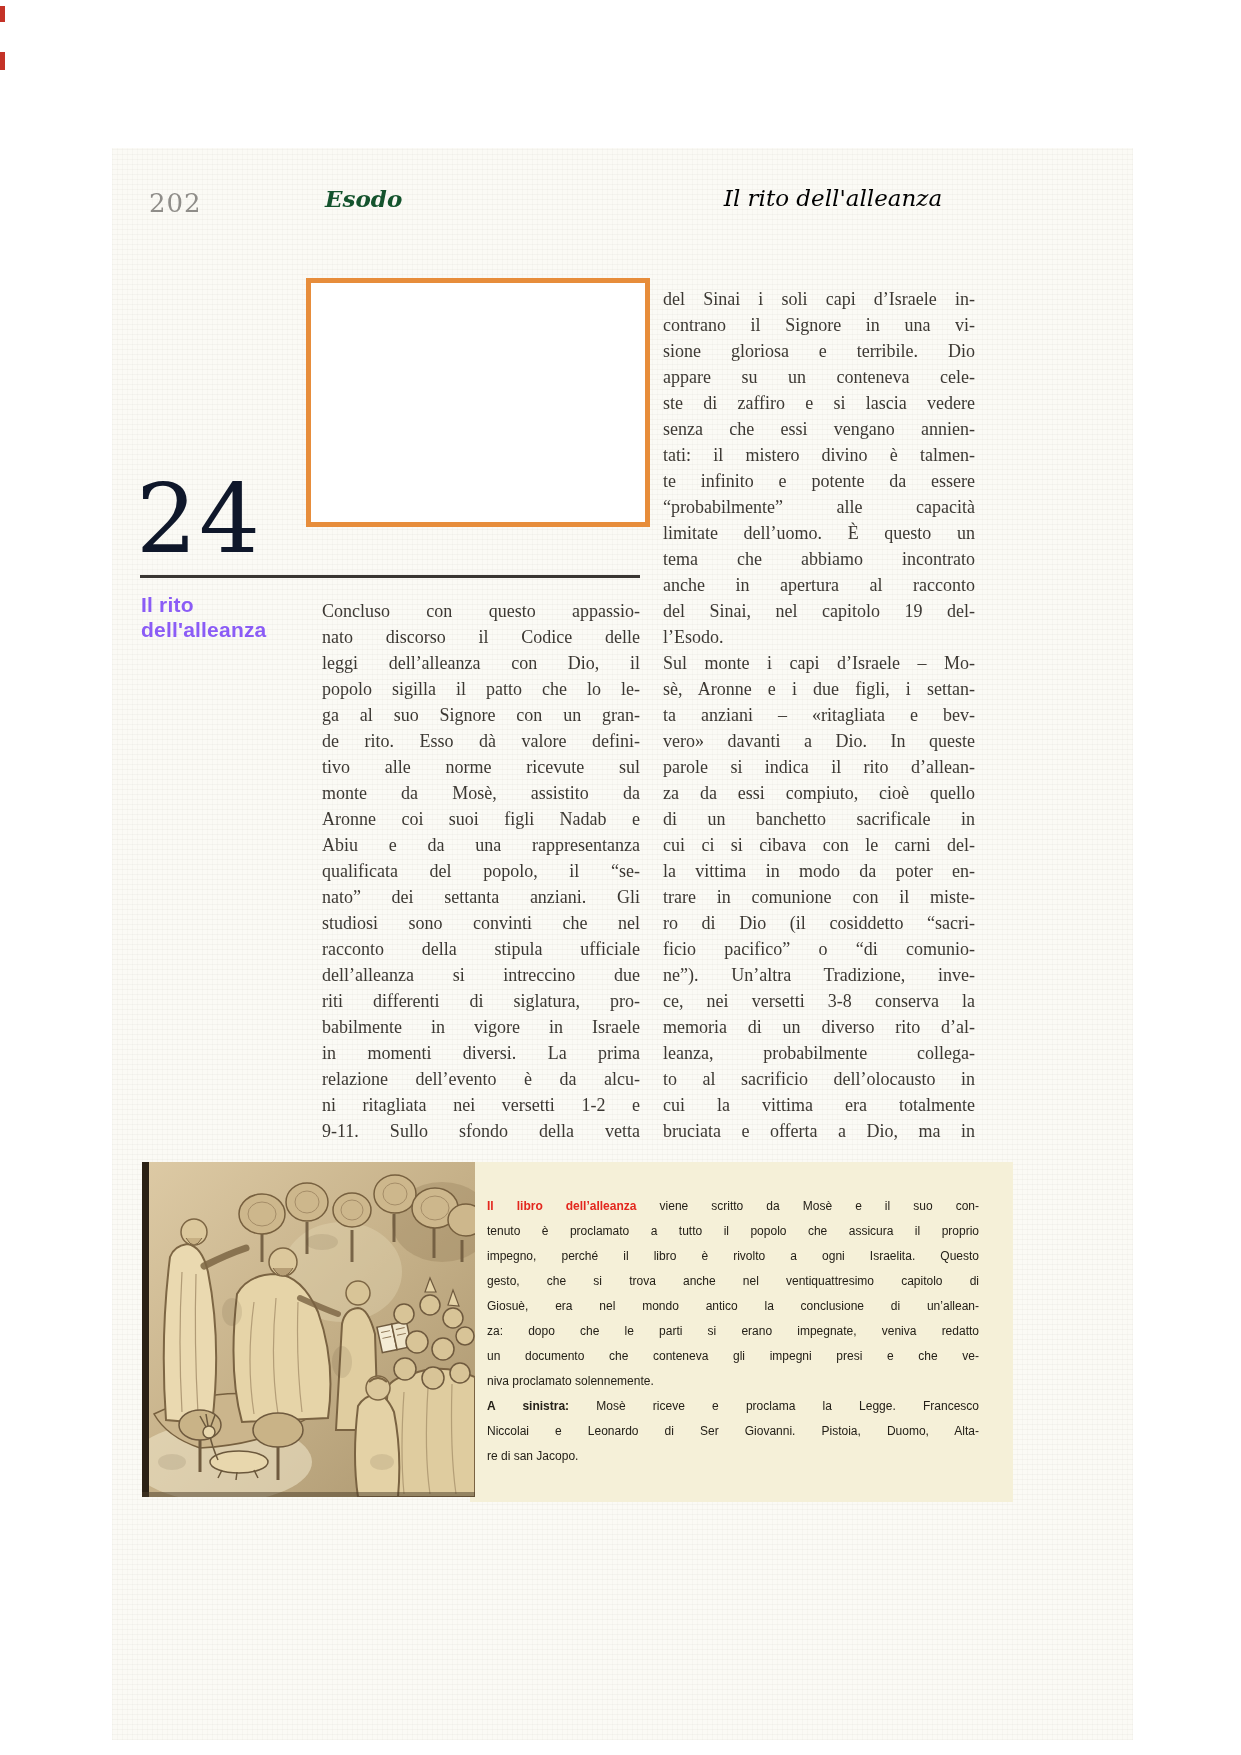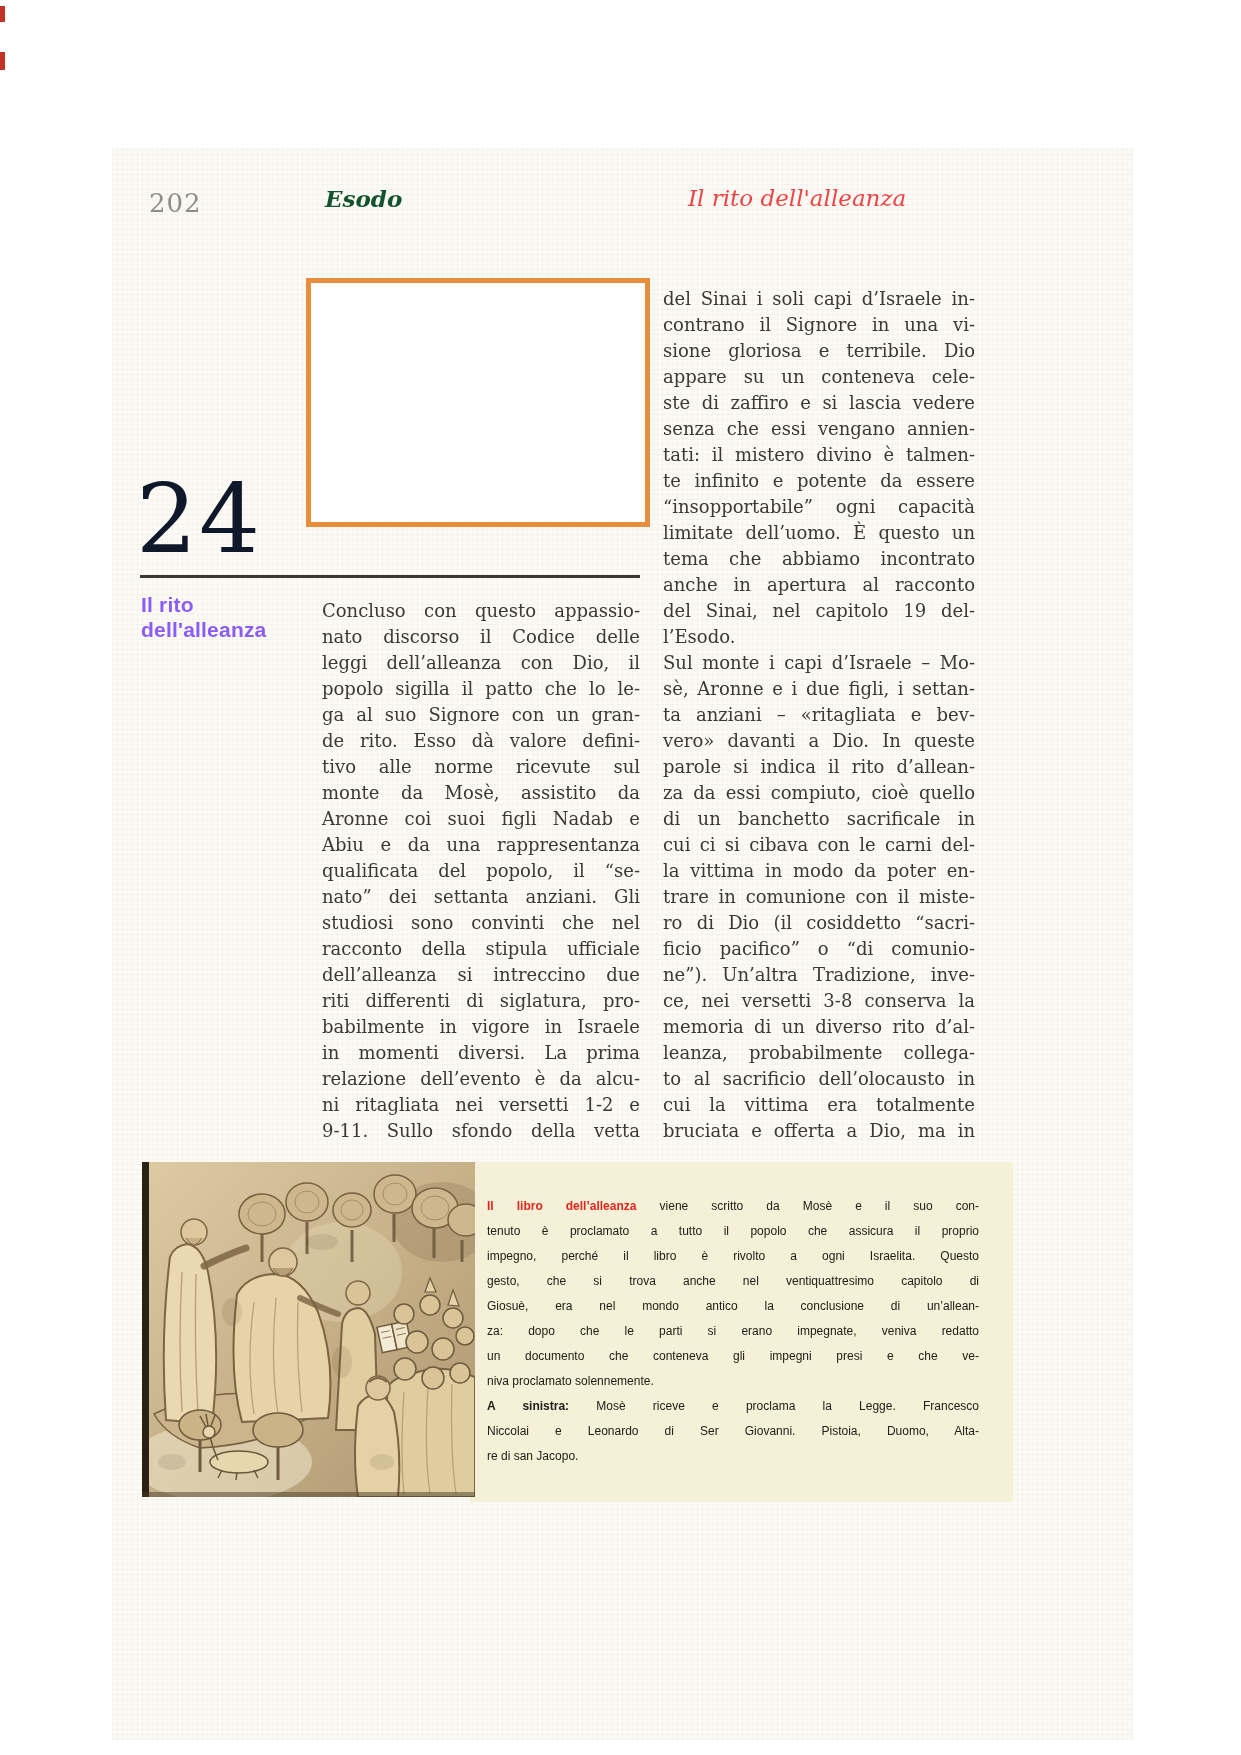--- a/index.html
+++ b/index.html
@@ -13,29 +13,29 @@
   .scan{
     position:absolute;left:112px;top:148px;width:1021px;height:1592px;
     background-color:#fbfaf5;
     background-image:
       repeating-linear-gradient(0deg, rgba(190,188,178,0.10) 0 1px, transparent 1px 5px),
       repeating-linear-gradient(90deg, rgba(190,188,178,0.08) 0 1px, transparent 1px 5px);
   }
   .artifact{position:absolute;left:0;width:5px;background:#c43227;}
   .hdr-num{position:absolute;left:149px;top:188px;font-size:26px;color:#8f8d89;letter-spacing:1px;}
   .hdr-book{position:absolute;left:325px;top:185px;font-size:23px;font-style:italic;font-weight:bold;color:#14532d;}
-  .hdr-run{position:absolute;left:688px;top:185px;width:290px;text-align:left;font-size:23px;font-style:italic;color:#ef4444;}
+  .hdr-run{position:absolute;left:688px;top:185px;width:290px;text-align:center;font-size:23px;font-style:italic;color:#000000;}
   .orange-box{
     position:absolute;left:306px;top:278px;width:344px;height:249px;
     box-sizing:border-box;border:5px solid #e78d3b;background:#ffffff;
   }
   .chap-num{position:absolute;left:136px;top:478px;font-size:96px;line-height:82px;color:#0f172a;letter-spacing:2px;}
   .chap-rule{position:absolute;left:140px;top:575px;width:500px;height:3px;background:#3a3733;}
   .chap-label{position:absolute;left:141px;top:592px;font-family:"Liberation Sans",sans-serif;font-weight:bold;font-size:21px;line-height:25px;color:#8b5cf6;letter-spacing:0.2px;}
-  .col{position:absolute;font-size:18px;line-height:26px;color:#3c3833;}
+  .col{position:absolute;font-size:18px;line-height:26px;color:#3c3833;font-family:Liberation Serif, serif;}
   .col-mid{left:322px;top:598px;width:318px;}
   .col-right{left:663px;top:286px;width:312px;}
   .line{text-align:justify;text-align-last:justify;white-space:nowrap0;}
   .line.pl{text-align-last:left;}
   .figure-wrap{position:absolute;left:142px;top:1162px;width:333px;height:335px;z-index:2;}
   .figure-wrap svg{display:block;width:100%;height:100%;}
   .cream-box{position:absolute;left:470px;top:1162px;width:543px;height:340px;background:#f5f0d8;z-index:1;}
   .caption{position:absolute;left:487px;top:1194px;width:492px;z-index:3;
     font-family:"Liberation Sans",sans-serif;font-size:12px;line-height:25px;color:#242018;}
   .cap-line{text-align:justify;text-align-last:justify;}
@@ -88,21 +88,21 @@
   </div>
 <div class="col col-right">
     <div class="line">del Sinai i soli capi d’Israele in-</div>
     <div class="line">contrano il Signore in una vi-</div>
     <div class="line">sione gloriosa e terribile. Dio</div>
     <div class="line">appare su un conteneva cele-</div>
     <div class="line">ste di zaffiro e si lascia vedere</div>
     <div class="line">senza che essi vengano annien-</div>
     <div class="line">tati: il mistero divino è talmen-</div>
     <div class="line">te infinito e potente da essere</div>
-    <div class="line">“insopportabile” ogni capacità</div>
+    <div class="line">“probabilmente” alle capacità</div>
     <div class="line">limitate dell’uomo. È questo un</div>
     <div class="line">tema che abbiamo incontrato</div>
     <div class="line">anche in apertura al racconto</div>
     <div class="line">del Sinai, nel capitolo 19 del-</div>
     <div class="line pl">l’Esodo.</div>
     <div class="line">Sul monte i capi d’Israele – Mo-</div>
     <div class="line">sè, Aronne e i due figli, i settan-</div>
     <div class="line">ta anziani – «ritagliata e bev-</div>
     <div class="line">vero» davanti a Dio. In queste</div>
     <div class="line">parole si indica il rito d’allean-</div>

